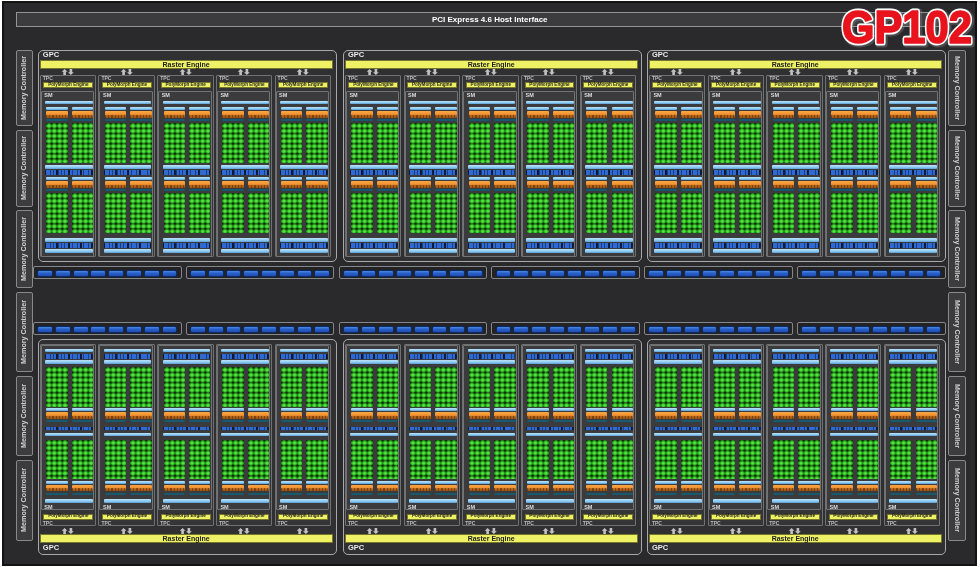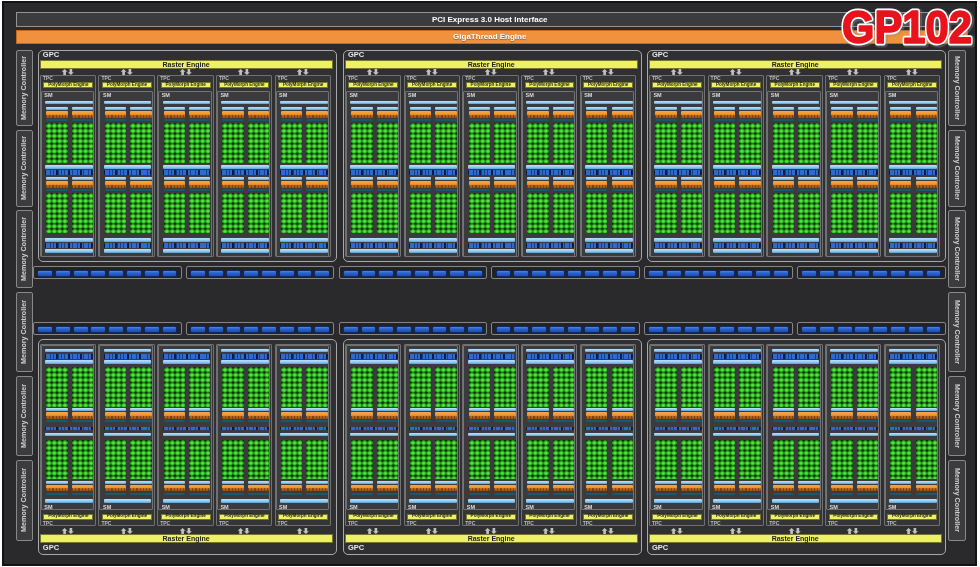--- a/index.html
+++ b/index.html
@@ -24,24 +24,21 @@
  background-image:repeating-linear-gradient(90deg,rgba(8,18,44,.5) 0 0.7px,rgba(0,0,0,0) 0.7px 2.7px),
  repeating-linear-gradient(90deg,rgba(0,0,0,0) 0 1.1px,#2e6ad2 1.1px 10.8px,rgba(0,0,0,0) 10.8px 11.9px);}
 .grp{background:#232325;border:1px solid #85868a;border-radius:2px;}
 .blk{border:1px solid #0b2a6b;border-radius:2px;
  background-image:linear-gradient(#4e8ade,#2a62cc 40%,#1f4eb0);}
 .l2{background:#85c5ec;border:1px solid #5a93bd;}
 </style></head><body>
 <div class="abs" style="left:0;top:0;width:980px;height:567px;">
     <div class="abs stage"></div>
     <div class="abs pci" style="left:15.5px;top:12px;width:930.5px;height:15px;">
-      <div class="txt" style="left:9px;top:0px;width:928.5px;height:13px;display:flex;align-items:center;justify-content:center;font-size:8px;color:#ffffff;">PCI Express 3.0 Host Interface</div>
-    </div>
-    <div class="abs giga" style="left:15.5px;top:30px;width:952.5px;height:14px;">
-      <div class="txt" style="left:-2px;top:0px;width:950.5px;height:12px;display:flex;align-items:center;justify-content:center;font-size:8px;color:#ffffff;text-shadow:0 1px 1px rgba(0,0,0,.4);">GigaThread Engine</div>
+      <div class="txt" style="left:9px;top:0px;width:928.5px;height:13px;display:flex;align-items:center;justify-content:center;font-size:8px;color:#ffffff;">PCI Express 4.6 Host Interface</div>
     </div>
     <div class="abs mc" style="left:15.5px;top:49.5px;width:17.5px;height:76.5px;">
       <div class="txt" style="left:50%;top:50%;transform:translate(-50%,-50%) rotate(-90deg);font-size:7.2px;color:#cfcfd1;">Memory Controller</div>
     </div>
     <div class="abs mc" style="left:948px;top:49.5px;width:18px;height:76.5px;">
       <div class="txt" style="left:50%;top:50%;transform:translate(-50%,-50%) rotate(90deg);font-size:7.2px;color:#cfcfd1;">Memory Controller</div>
     </div>
     <div class="abs mc" style="left:15.5px;top:129.5px;width:17.5px;height:77.5px;">
       <div class="txt" style="left:50%;top:50%;transform:translate(-50%,-50%) rotate(-90deg);font-size:7.2px;color:#cfcfd1;">Memory Controller</div>
     </div>

